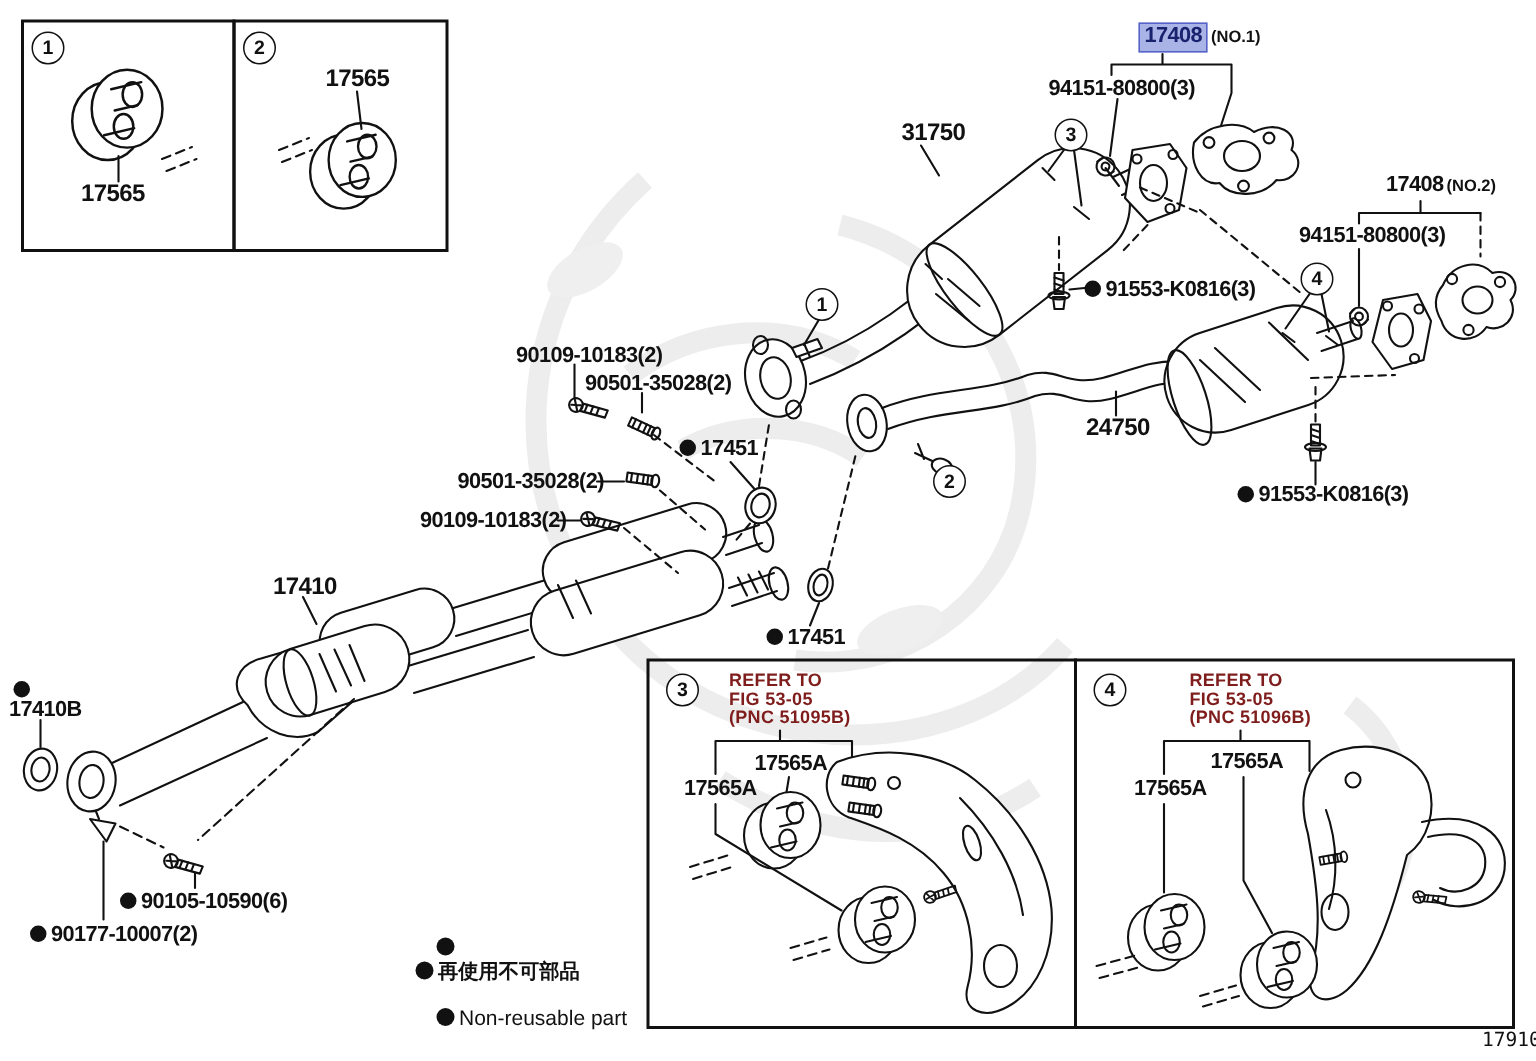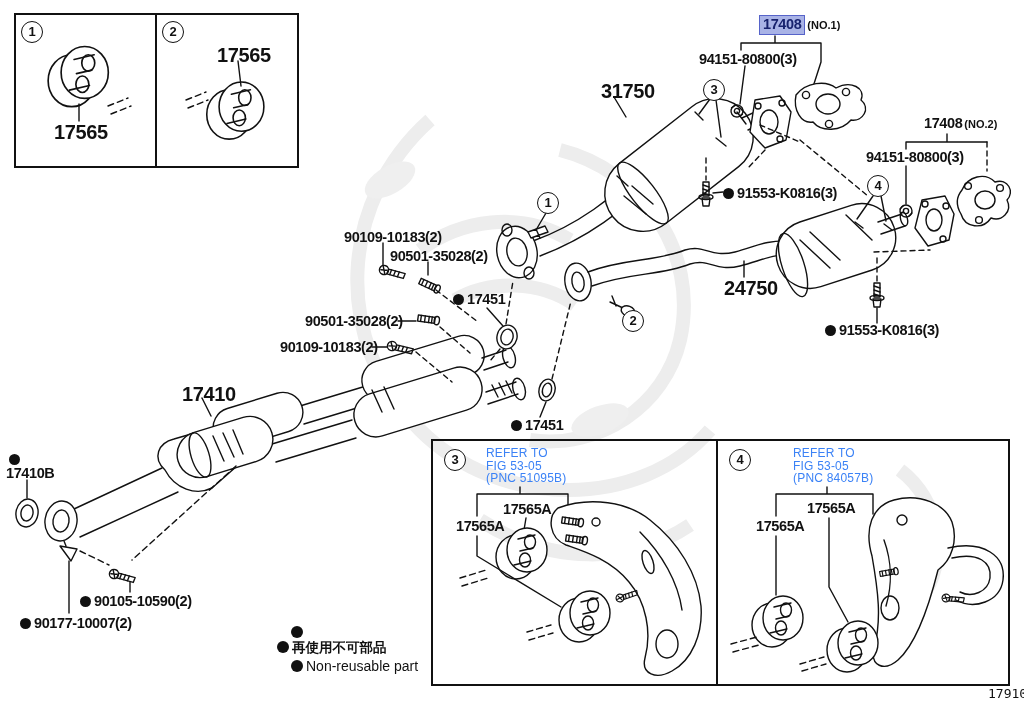--- a/index.html
+++ b/index.html
@@ -6,29 +6,29 @@
   .stage{position:relative;width:1024px;height:707px;background:#fff;overflow:hidden;
          font-family:"Liberation Sans",sans-serif;color:#111;}
   svg{position:absolute;left:0;top:0;}
   .box{position:absolute;border:2px solid #111;background:transparent;}
   .cnum{position:absolute;width:20px;height:20px;border:1.8px solid #111;border-radius:50%;
         background:#fff;text-align:center;font:700 13px/20px "Liberation Sans",sans-serif;}
   .plabel{position:absolute;font-weight:700;font-size:14.5px;letter-spacing:-0.4px;
           white-space:nowrap;line-height:1;color:#111;}
   .plabel .note{font-size:11px;font-weight:700;margin-left:2px;letter-spacing:0;}
   .hl{background:#a9b3e6;border:1.5px solid #5663c9;color:#18226e;padding:1px 3px 2px 3px;display:inline-block;}
-  .big{font-size:20px;}
+  .big{font-size:16px;}
   .dot{display:inline-block;width:11px;height:11px;border-radius:50%;background:#111;
        margin-right:3px;vertical-align:-1px;}
   .dot.solo{position:absolute;}
-  .refer{position:absolute;font-weight:400;font-size:12px;line-height:12.5px;
-         letter-spacing:0.2px;white-space:nowrap;color:#3b82f6;}
+  .refer{position:absolute;font-weight:700;font-size:12px;line-height:12.5px;
+         letter-spacing:0.2px;white-space:nowrap;color:#7f1d1d;}
   .legend-row{position:absolute;white-space:nowrap;line-height:1;}
   .legend-jp{font-weight:700;font-size:13.5px;}
-  .legend-en{font-weight:400;font-size:14px;}
+  .legend-en{font-weight:400;font-size:14px;margin-top:12px;}
   .doccode{position:absolute;font-family:"DejaVu Sans Mono",monospace;font-size:13px;color:#111;}
 </style>
 </head>
 <body>
 
 <div class="stage">
 
   <svg width="1024" height="707" viewBox="0 0 1024 707">
     <g stroke="#ededed" stroke-width="14" fill="none">
       <path d="M430,120 C340,200 330,340 420,430 C500,510 640,510 710,430"></path>
@@ -380,21 +380,21 @@
   <div class="plabel big" style="left:182px;top:384px;">17410</div>
 
   <div class="plabel" style="left:511px;top:418px;">
     <span class="dot"></span><span>17451</span>
   </div>
 
   <span class="dot solo" style="left:9px;top:454px;"></span>
   <div class="plabel" style="left:6px;top:466px;">17410B</div>
 
   <div class="plabel" style="left:80px;top:594px;">
-    <span class="dot"></span><span>90105-10590(2)</span>
+    <span class="dot"></span><span>90105-10590(6)</span>
   </div>
   <div class="plabel" style="left:20px;top:616px;text-align:right;">
     <span class="dot"></span><span>90177-10007(2)</span>
   </div>
 
   <div class="legend-row" style="left:291px;top:624px;">
     <span class="dot" style="width:12px;height:12px;"></span>
   </div>
   <div class="legend-row legend-jp" style="left:277px;top:641px;">
     <span class="dot" style="width:12px;height:12px;"></span><span>再使用不可部品</span>
@@ -407,20 +407,20 @@
     <div>REFER TO</div>
     <div>FIG 53-05</div>
     <div>(PNC 51095B)</div>
   </div>
   <div class="plabel" style="left:503px;top:502px;">17565A</div>
   <div class="plabel" style="left:456px;top:519px;">17565A</div>
 
   <div class="refer" style="left:793px;top:447px;">
     <div>REFER TO</div>
     <div>FIG 53-05</div>
-    <div>(PNC 84057B)</div>
+    <div>(PNC 51096B)</div>
   </div>
   <div class="plabel" style="left:807px;top:501px;">17565A</div>
   <div class="plabel" style="left:756px;top:519px;">17565A</div>
 
   <div class="doccode" style="left:952px;top:686px;margin-left:36px;">179102C</div>
 
 </div>
 
 </body></html>

